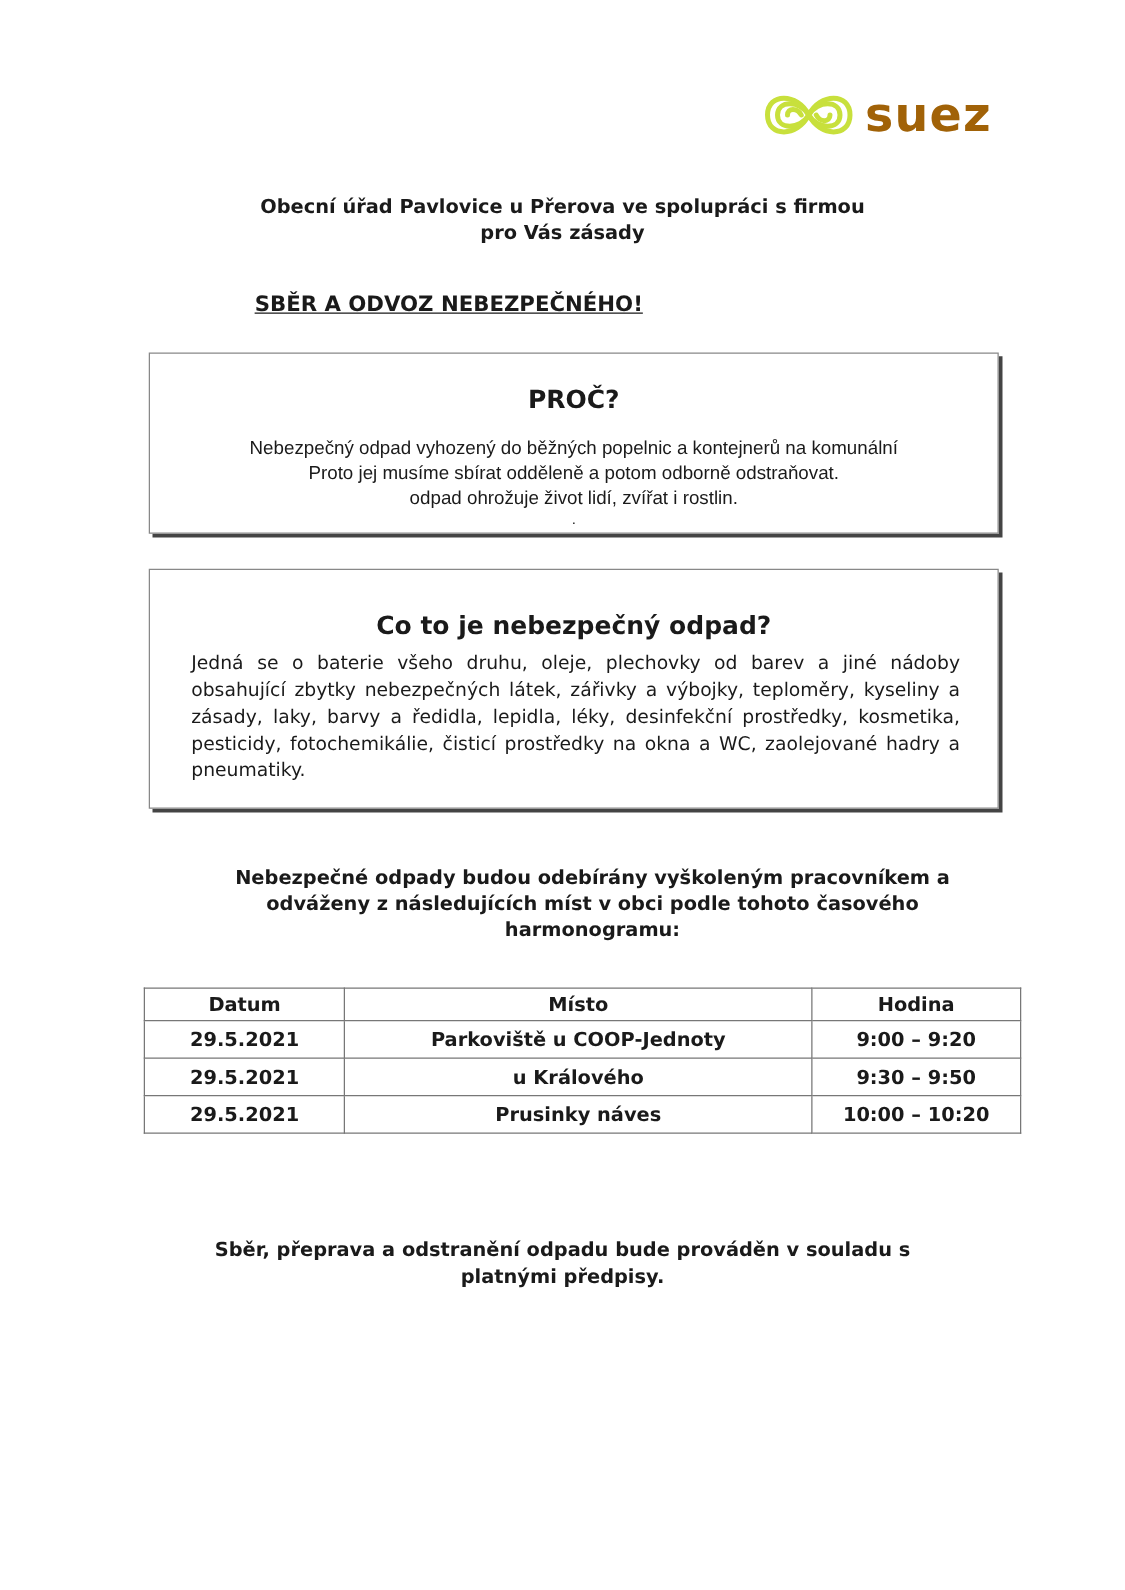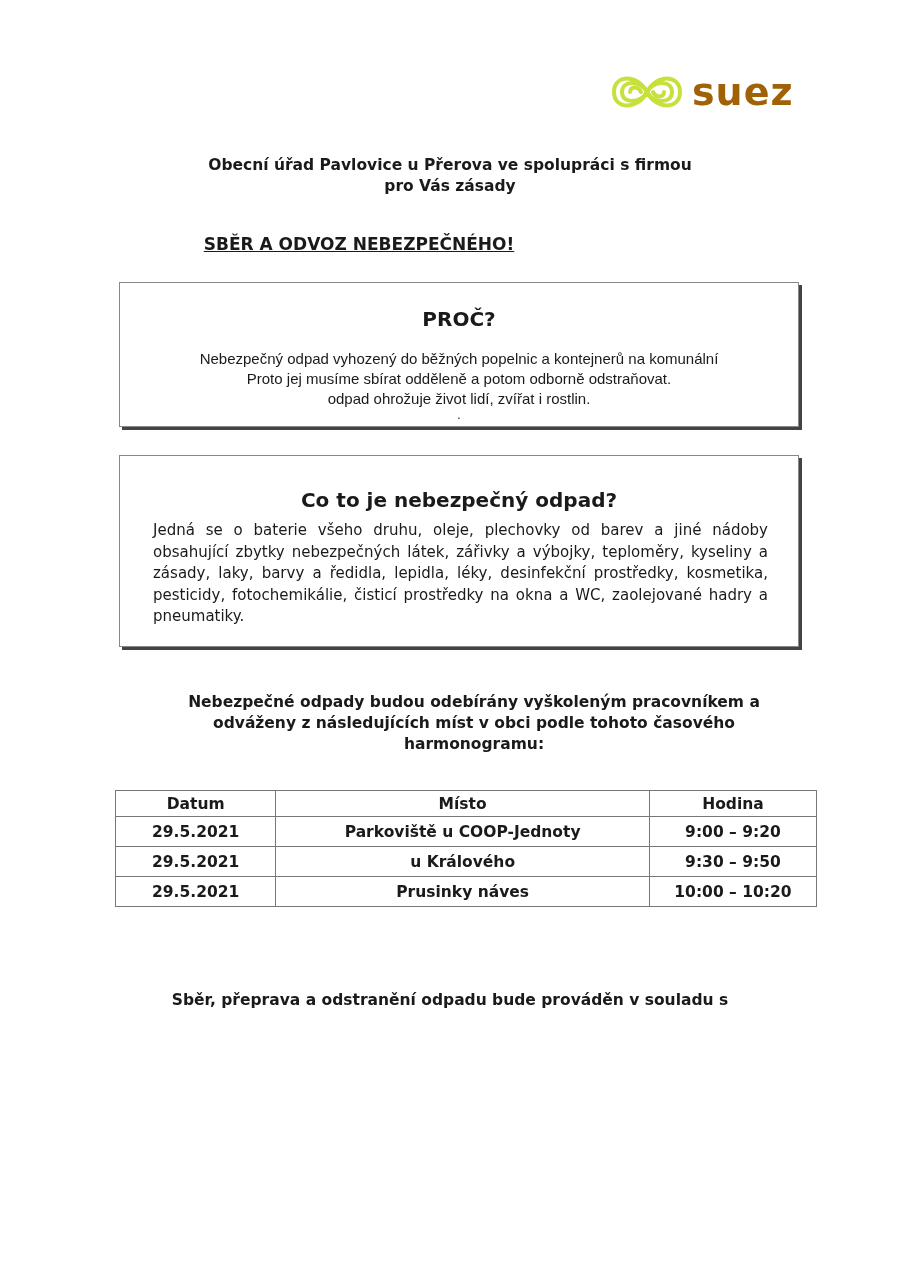--- a/index.html
+++ b/index.html
@@ -100,13 +100,14 @@
     <tr>
       <td>29.5.2021</td>
       <td>Prusinky náves</td>
       <td>10:00 – 10:20</td>
     </tr>
   </tbody>
 </table>
 
 <div class="footer-note">
   <div>Sběr, přeprava a odstranění odpadu bude prováděn v souladu s</div>
+  <div>platnými předpisy.</div>
 </div>
 
 </body></html>

